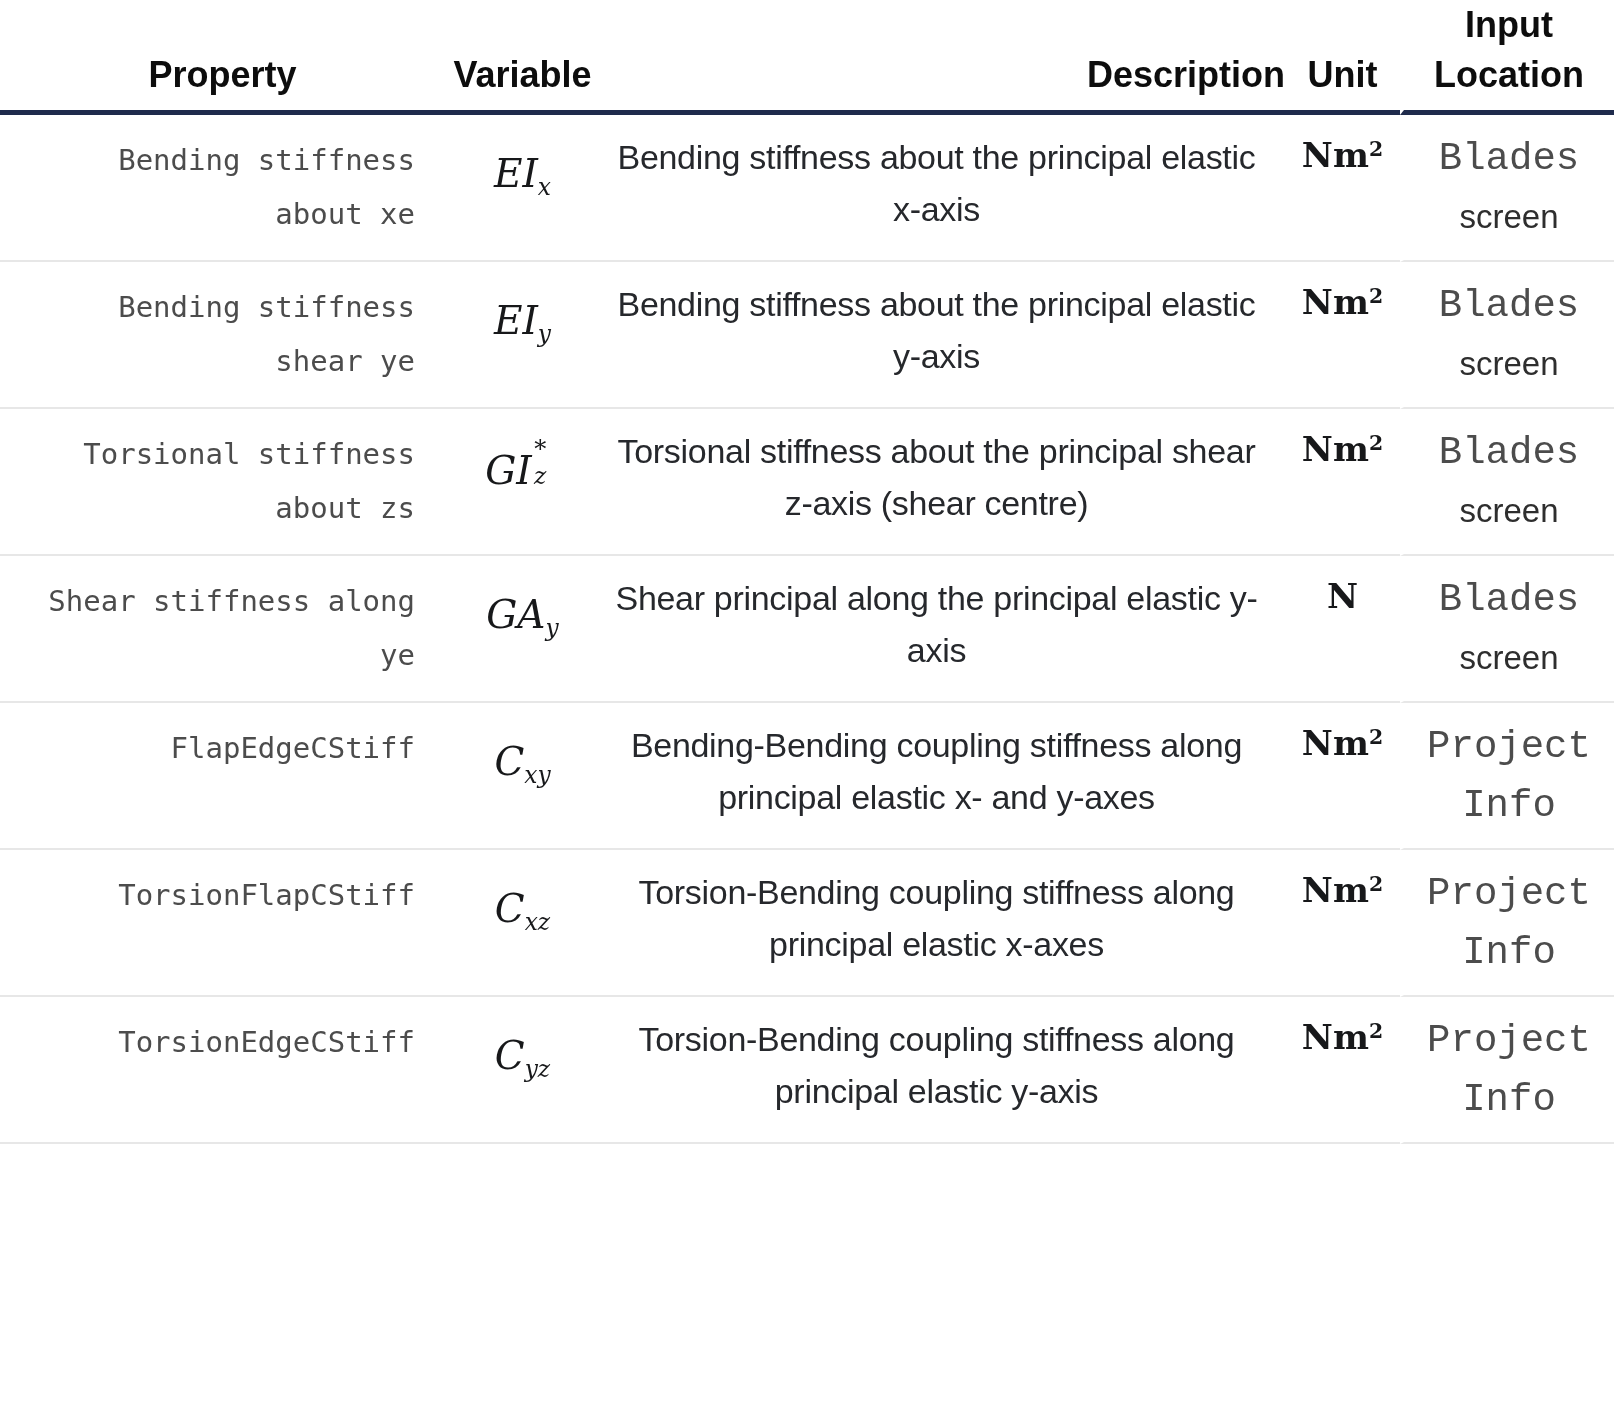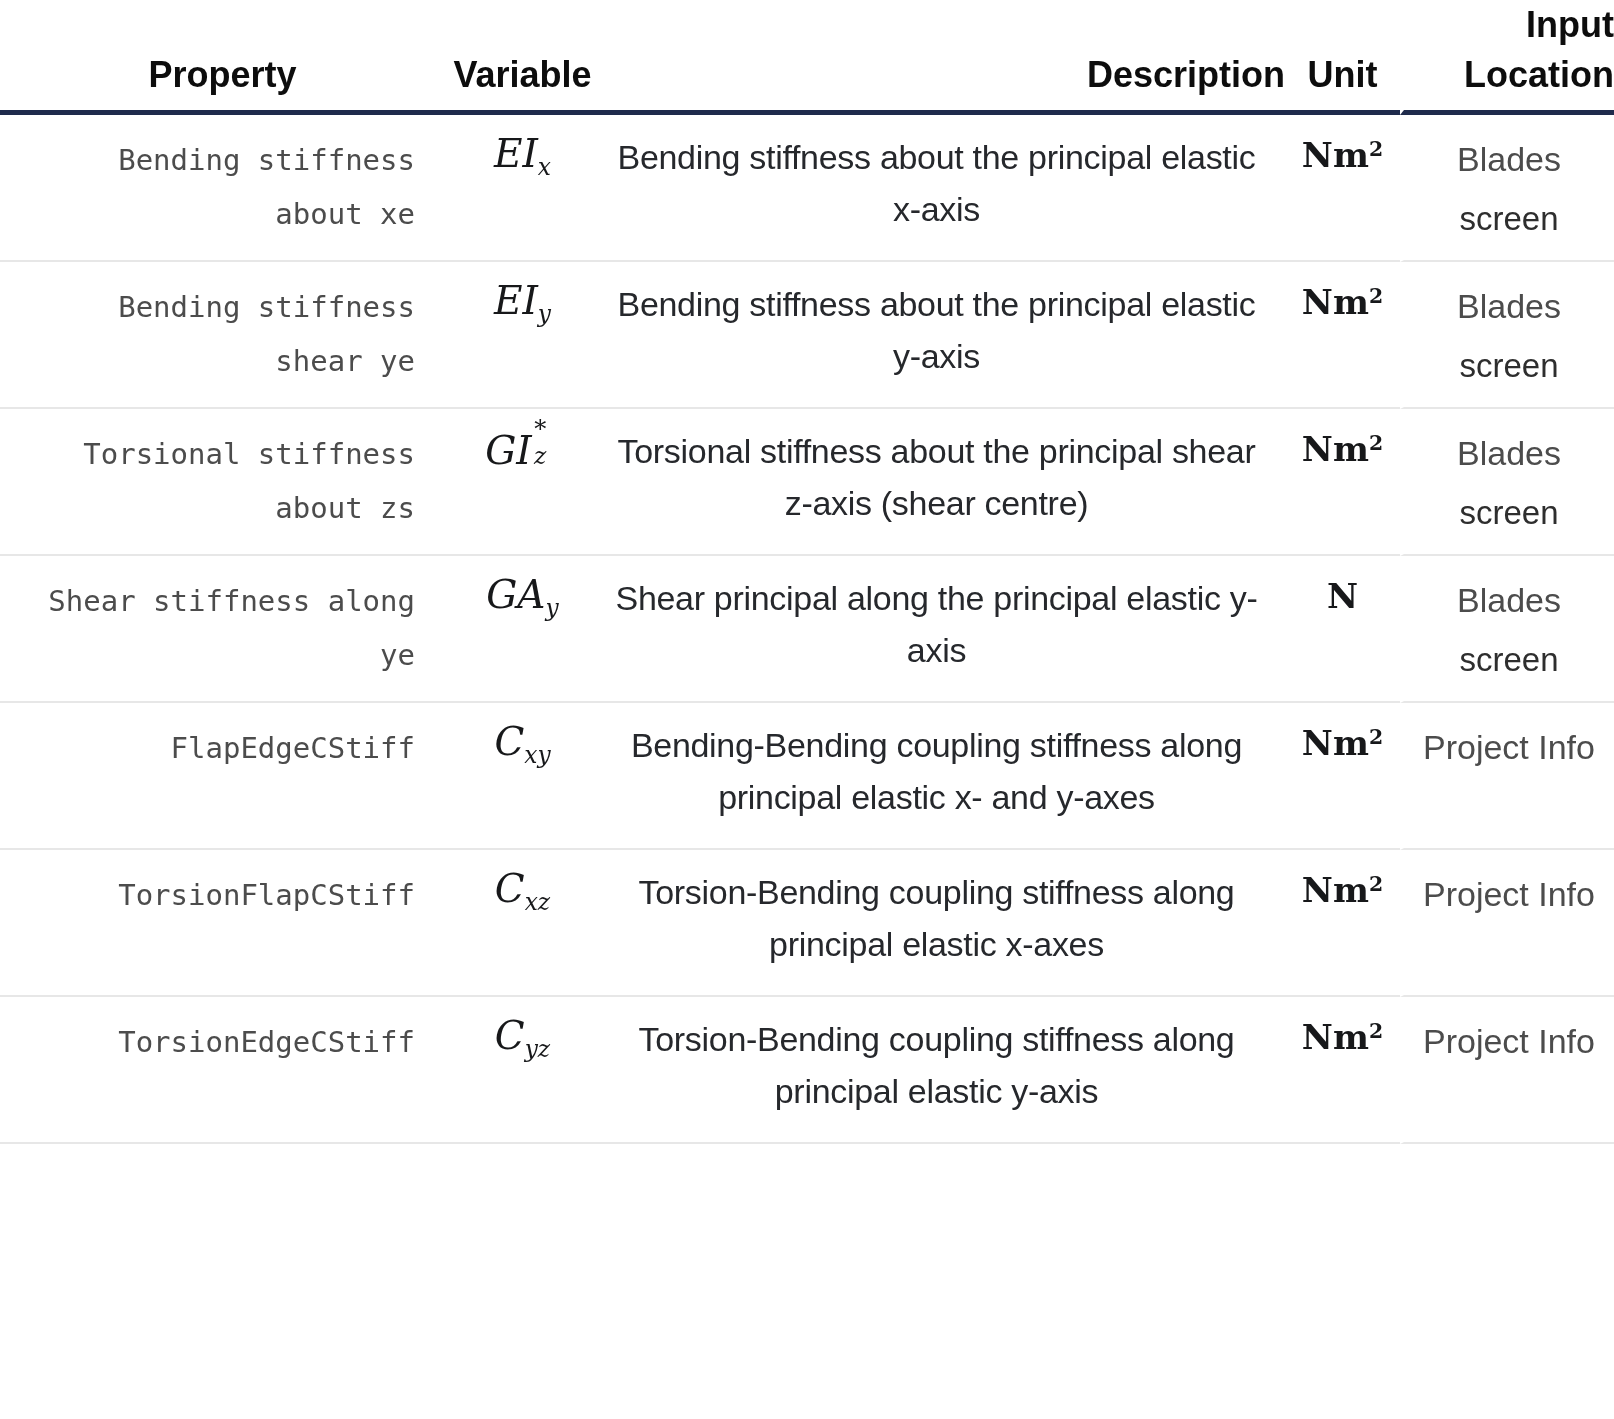--- a/index.html
+++ b/index.html
@@ -42,33 +42,33 @@
   }
   th.h-prop, th.h-var, th.h-unit, th.h-loc { text-align: center; }
   th.h-desc { text-align: right; padding-left: 8px; }
 
   tbody tr { height: 147px; }
   tbody td {
     vertical-align: top;
     border-bottom: 2px solid var(--row-rule);
   }
   
-  th.h-loc, td.cell-loc { border-left: 4px solid #ffffff; text-align: right; }
+  th.h-loc, td.cell-loc { border-left: 4px solid #ffffff; }
 
   td.cell-prop {
     text-align: right;
     padding: 18px 30px 0 30px;
     font-family: "DejaVu Sans Mono", monospace;
     font-size: 29px;
     line-height: 54px;
     color: var(--code-gray);
   }
   td.cell-var {
     text-align: center;
-    padding-top: 16px;
+    padding-top: 36px;
     font-family: "DejaVu Serif", serif;
     font-style: italic;
     font-size: 39px;
     color: var(--math-text);
     white-space: nowrap;
   }
   td.cell-var sub {
     font-size: 0.60em;
     font-style: italic;
     vertical-align: -0.35em;
@@ -118,22 +118,22 @@
     font-size: 0.60em;
     vertical-align: 0.55em;
     line-height: 0;
   }
   td.cell-loc {
     text-align: center;
     padding: 18px 6px 0 6px;
     line-height: 53px;
   }
   td.cell-loc .loc-code {
-    font-family: Liberation Sans, sans-serif;
-    font-size: 34px;
+    font-family: Liberation Mono, monospace;
+    font-size: 39px;
     color: var(--code-gray);
     margin-top: 20px;
   }
   td.cell-loc .loc-text {
     font-family: "Liberation Sans", sans-serif;
     font-size: 33px;
     color: #2e2e2e;
   }
 </style>
 </head>

